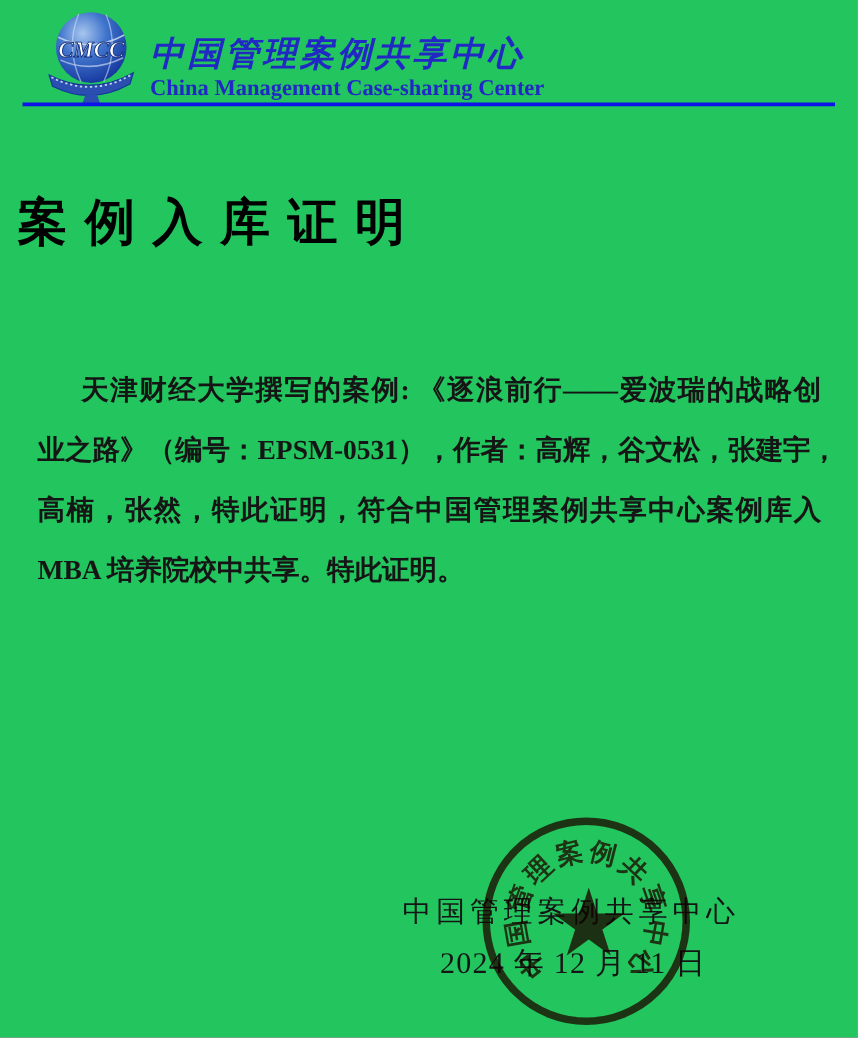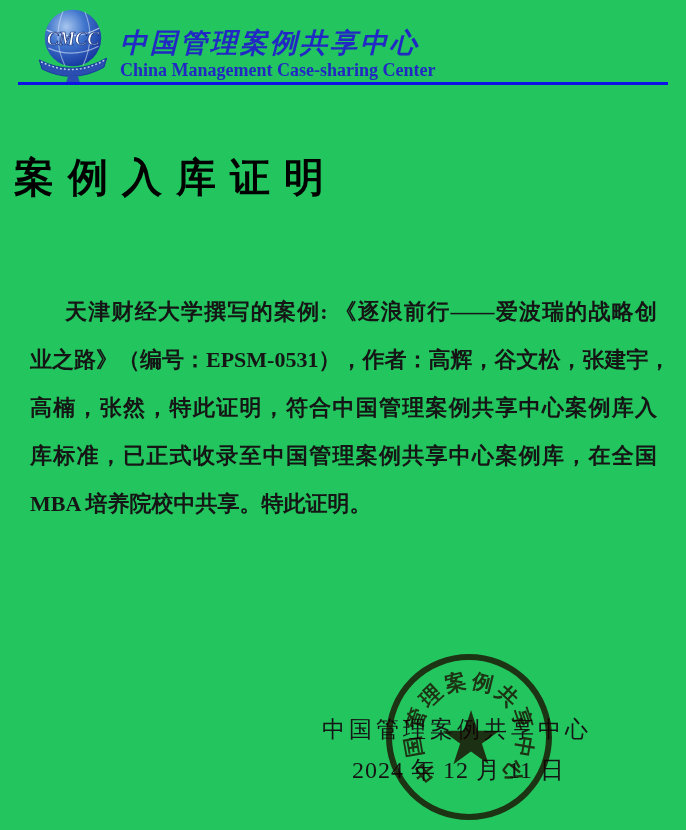--- a/index.html
+++ b/index.html
@@ -146,21 +146,20 @@
     </div>
     <div class="header-rule"></div>
   </div>
 
   <div class="doc-title">案例入库证明</div>
 
   <div class="body-text">
     <div class="body-line first">天津财经大学撰写的案例: 《逐浪前行——爱波瑞的战略创</div>
     <div class="body-line">业之路》（编号：EPSM-0531），作者：高辉，谷文松，张建宇，</div>
     <div class="body-line">高楠，张然，特此证明，符合中国管理案例共享中心案例库入</div>
-    <div class="body-line">库标准，已正式收录至中国管理案例共享中心案例库，在全国</div>
     <div class="body-line last">MBA 培养院校中共享。特此证明。</div>
   </div>
 
   <div class="signature">中国管理案例共享中心</div>
   <div class="date">2024 年 12 月 11 日</div>
 
   <div class="seal">
     <svg viewBox="0 0 174 182" xmlns="http://www.w3.org/2000/svg">
       <circle cx="87" cy="89" r="80" fill="none" stroke="#d23425" stroke-width="6"></circle>
       <path d="M89,62 L106.6,116.3 L60.5,82.7 L117.5,82.7 L71.4,116.3 Z" fill="#cf2f22" fill-rule="nonzero"></path>

